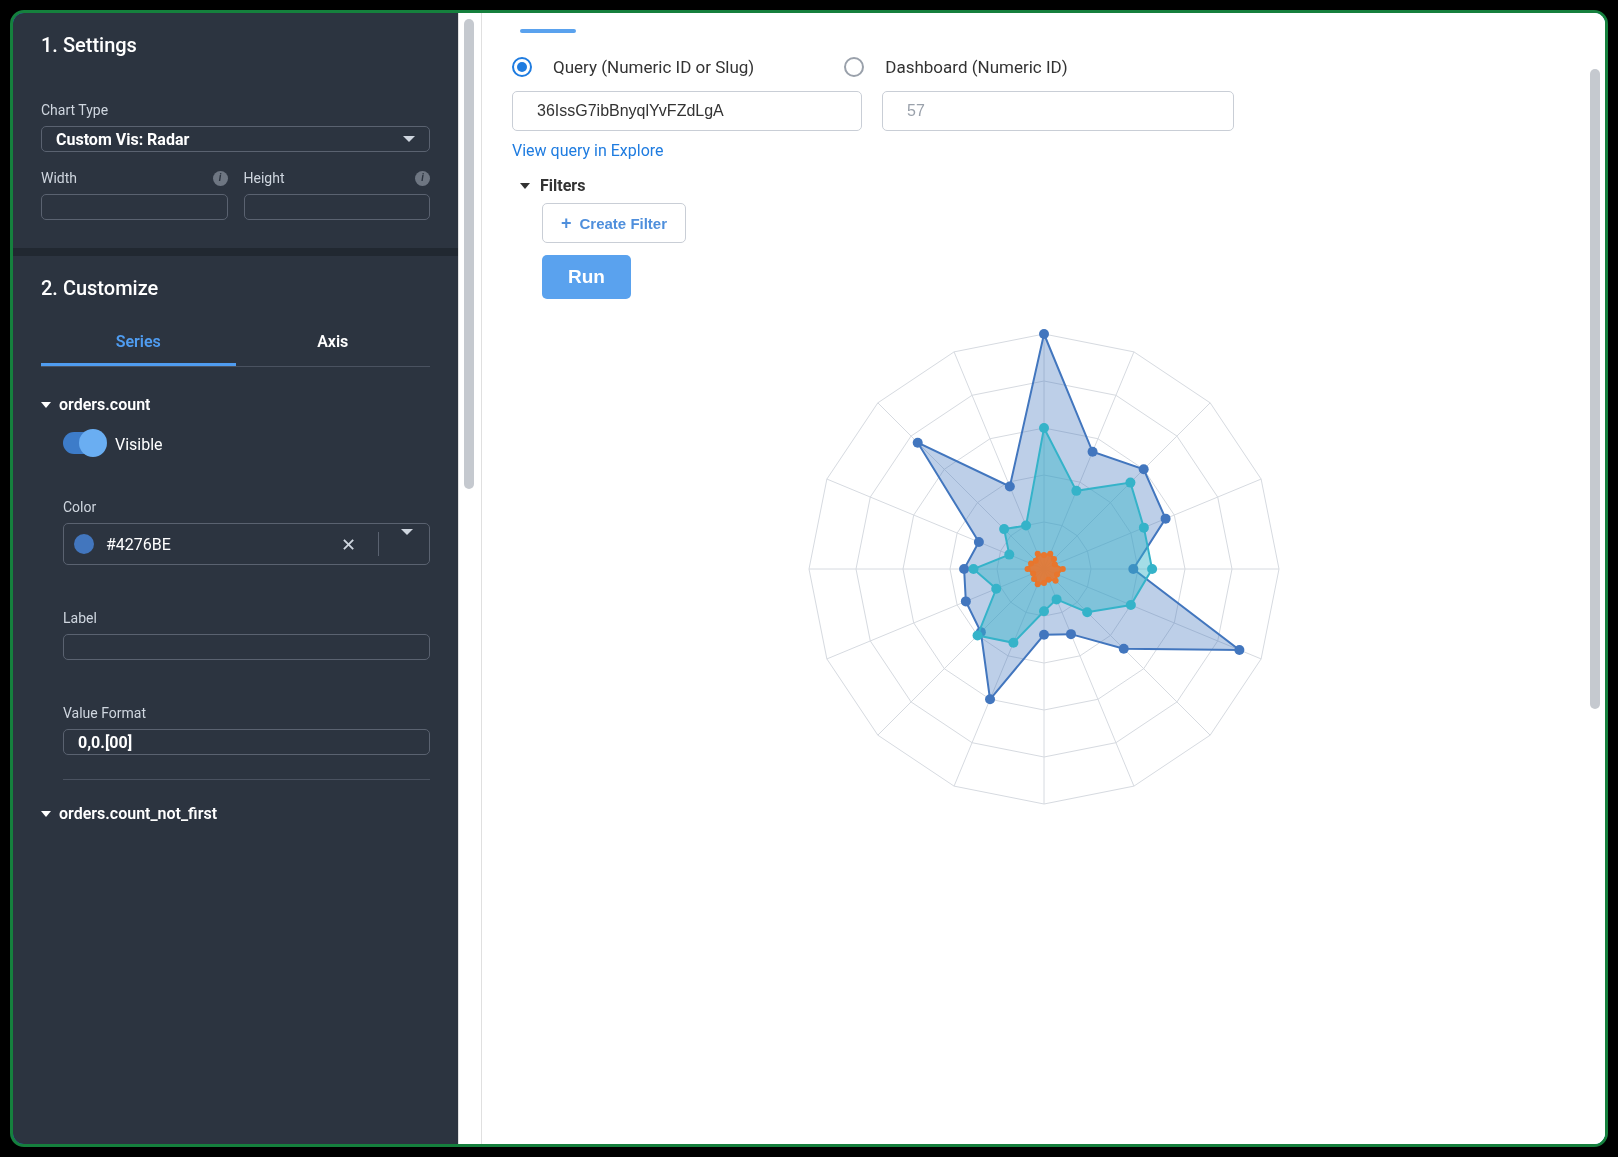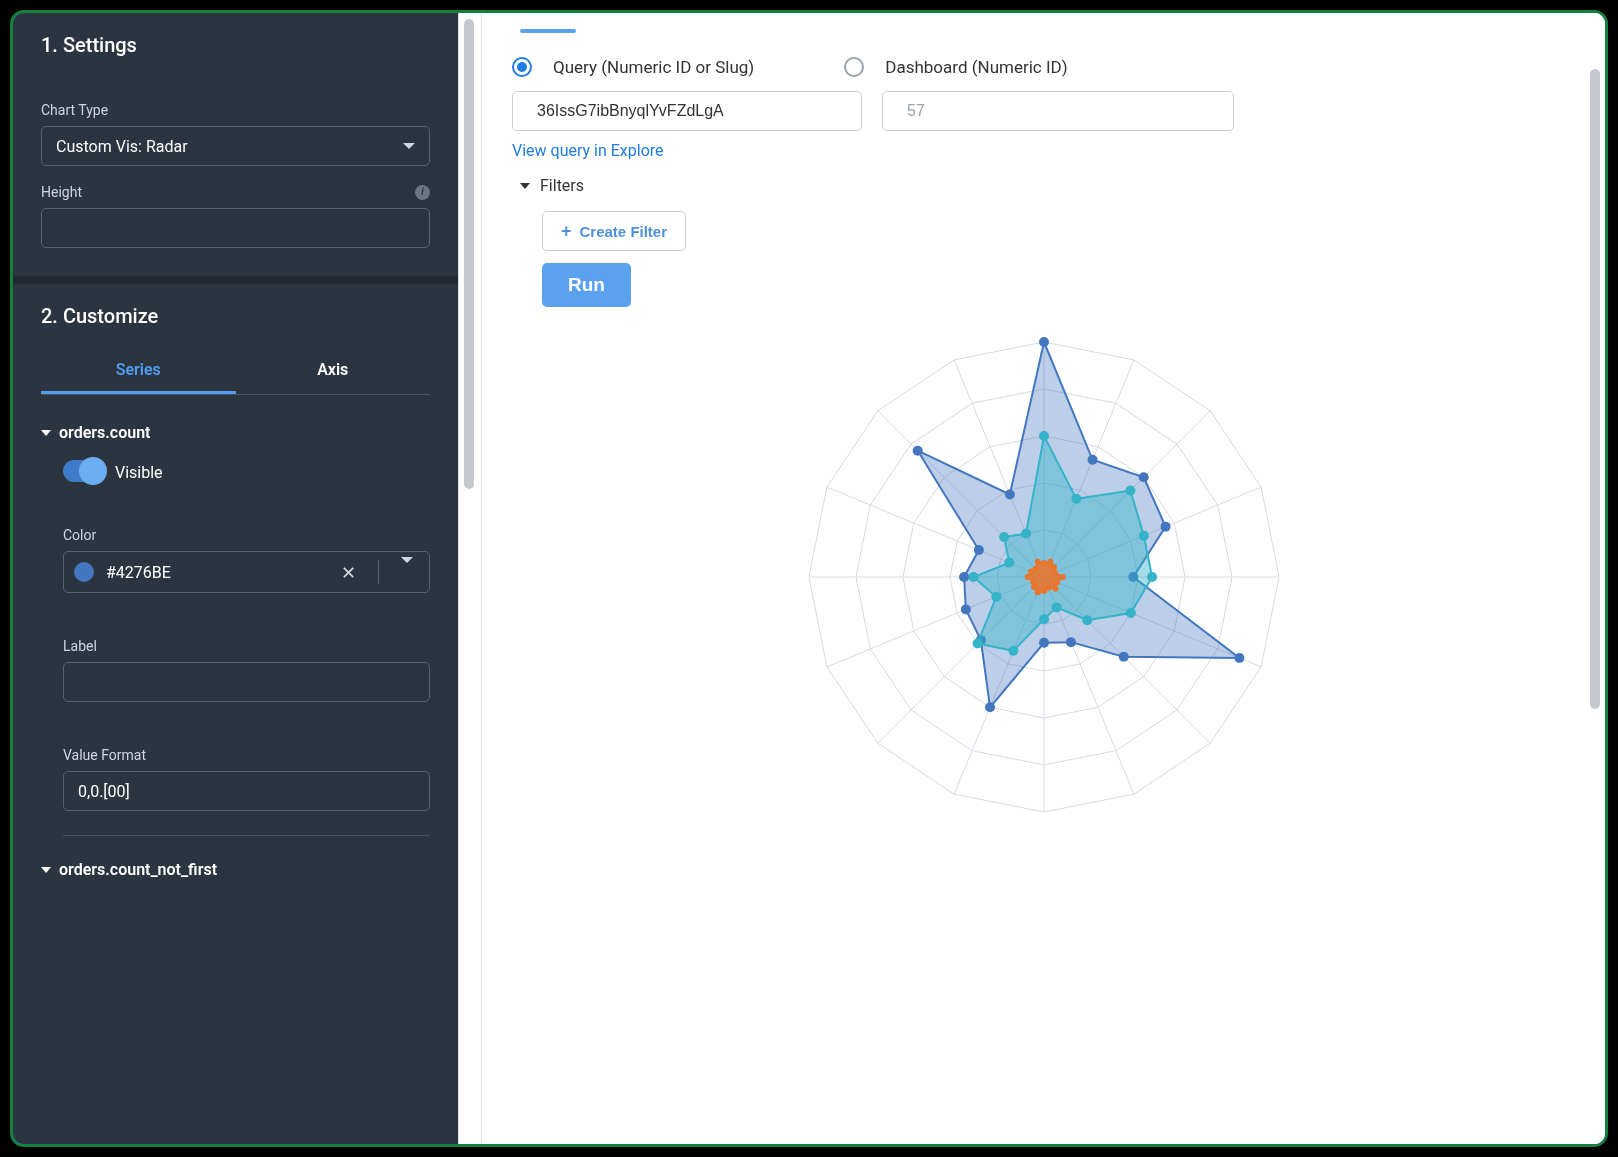--- a/index.html
+++ b/index.html
@@ -57,24 +57,25 @@
     font-style: italic;
   }
   .select-box, .text-box {
     width: 100%;
     background: #2c3440;
     border: 1px solid #5a6270;
     border-radius: 5px;
     color: #fff;
     font-size: 16px;
     padding: 10px 14px;
-    height: 40px;
+    height: 26px;
     display: flex;
     align-items: center;
     justify-content: space-between;
+    font-weight: bold;
   }
   .chev-down {
     width: 0; height: 0;
     border-left: 6px solid transparent;
     border-right: 6px solid transparent;
     border-top: 6px solid #cfd6df;
   }
   .row-2 {
     display: flex; gap: 16px;
   }
@@ -207,22 +208,22 @@
   }
   .text-input::placeholder { color: #9aa1ab; }
   .input-row .text-input:first-child { width: 350px; }
   .input-row .text-input:last-child { flex: 1; max-width: 352px; }
   .link {
     color: #1f7ce0; font-size: 16px; text-decoration: none;
     display: inline-block; margin-bottom: 16px;
   }
   .filters-header {
     display: flex; align-items: center; gap: 10px;
-    font-size: 16px; font-weight: 400; color: #333;
-    margin-bottom: 16px; margin-left: 8px; text-align: right;
+    font-size: 16px; font-weight: 700; color: #333;
+    margin-bottom: 8px; margin-left: 8px; text-align: right;
   }
   .caret-down-dark {
     width: 0; height: 0;
     border-left: 5px solid transparent;
     border-right: 5px solid transparent;
     border-top: 6px solid #333;
   }
   .filter-actions {
     display: flex; gap: 16px; margin-left: 30px; margin-bottom: 10px;
     align-items: center; flex-wrap: wrap;
@@ -261,20 +262,29 @@
         <div class="field-label">
           <span>Chart Type</span>
         </div>
         <div class="select-box">
           <span>Custom Vis: Radar</span>
           <span class="chev-down"></span>
         </div>
       </div>
 
       <div class="row-2">
+        <div>
+          <div class="field-label">
+            <span>Width</span>
+            <span class="info-dot"></span>
+          </div>
+          <div class="text-box">
+            <span></span>
+          </div>
+        </div>
         <div>
           <div class="field-label">
             <span>Height</span>
             <span class="info-dot"></span>
           </div>
           <div class="text-box">
             <span></span>
           </div>
         </div>
       </div>

